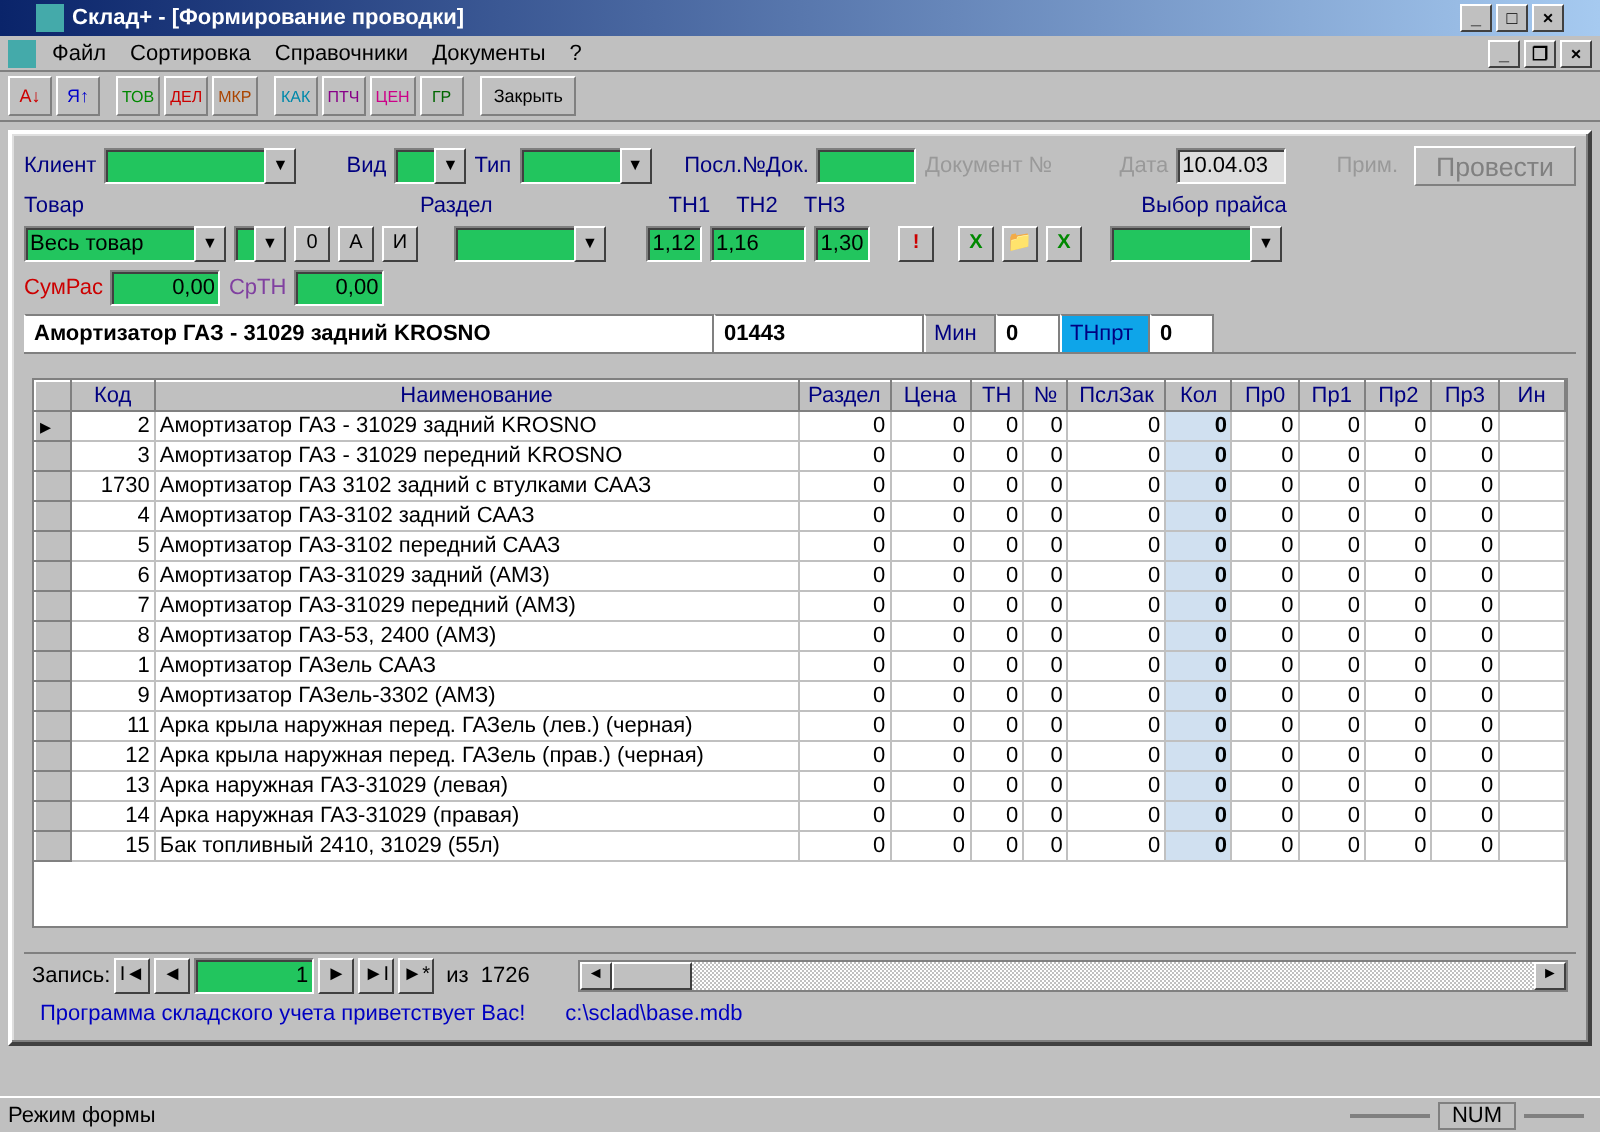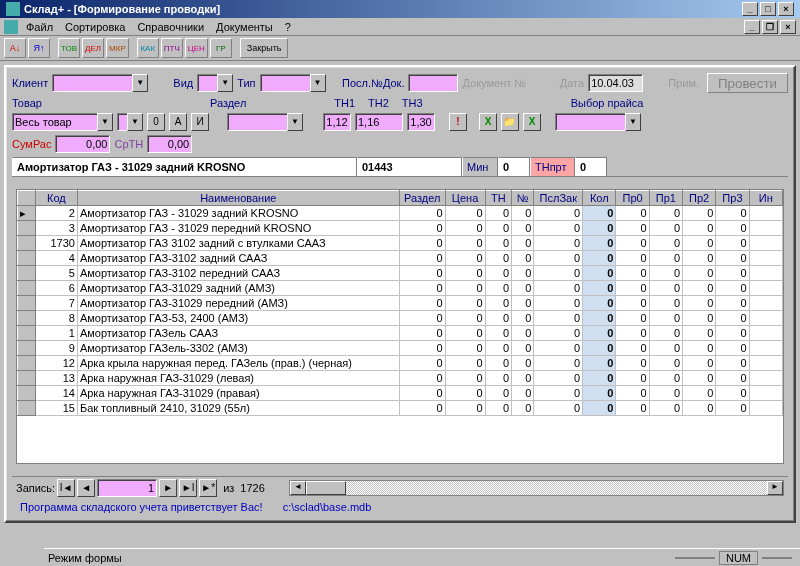--- a/index.html
+++ b/index.html
@@ -10,21 +10,21 @@
   width: 800px;
   height: 566px;
   overflow: hidden;
 }
 .titlebar {
   background: linear-gradient(to right, #0a246a, #a6caf0);
   color: #fff;
   height: 18px;
   display: flex;
   align-items: center;
-  padding: 0 6px;
+  padding: 0 18px;
 }
 .titlebar .icon { width: 14px; height: 14px; background:#4aa; margin-right:4px; }
 .titlebar .title { flex: 1; font-weight: bold; font-size: 11px; }
 .win-btn {
   width: 16px; height: 14px;
   background:#c0c0c0;
   border:1px solid #fff;
   border-right-color:#404040;
   border-bottom-color:#404040;
   margin-left:2px;
@@ -74,21 +74,21 @@
 }
 .form-row { display:flex; align-items:center; gap:4px; margin-bottom:4px; flex-wrap:nowrap; }
 .lbl { color:#000080; font-size:11px; white-space:nowrap; }
 .lbl-red { color:#c00; }
 .lbl-purple { color:#8040a0; }
 .inp {
   border:1px solid #808080;
   border-right-color:#fff;
   border-bottom-color:#fff;
   box-shadow: inset 1px 1px #404040;
-  background:#f0abfc;
+  background:#22c55e;
   height:18px;
   padding:0 2px;
   font-size:11px;
 }
 .combo { display:inline-flex; }
 .combo .inp { border-right:none; }
 .combo-btn {
   width:16px; height:18px;
   background:#c0c0c0;
   border:1px solid #fff;
@@ -172,21 +172,20 @@
 .footer {
   position:absolute;
   bottom:0; left:0; right:0;
   height:18px;
   background:#c0c0c0;
   border-top:1px solid #fff;
   display:flex;
   align-items:center;
   padding:0 4px;
   font-size:11px;
-  margin-left:44px;
 }
 .footer .cell { border:1px solid #808080; border-top-color:#808080; padding:0 6px; margin-right:4px; }
 .footer .spacer { flex:1; }
 .excel-ico { color:#080; font-weight:bold; }
 .disabled-btn {
   color:#808080;
   background:#c0c0c0;
   border:1px solid #fff;
   border-right-color:#808080;
   border-bottom-color:#808080;
@@ -328,21 +327,21 @@
     <input class="inp" style="width: 55px; text-align: right;" value="0,00">
     <span class="lbl-purple">СрТН</span>
     <input class="inp" style="width: 45px; text-align: right;" value="0,00">
   </div>
 
   <div class="grid-top">
     <div class="grid-top-cell" style="width:345px">Амортизатор ГАЗ - 31029 задний KROSNO</div>
     <div class="grid-top-cell" style="width:105px">01443</div>
     <div class="grid-top-cell" style="width:36px;background:#c0c0c0;color:#000080;font-weight:normal">Мин</div>
     <div class="grid-top-cell" style="width:32px;text-align:right">0</div>
-    <div class="grid-top-cell" style="width:45px;background:#fca5a5;color:#000080;font-weight:normal">ТНпрт</div>
+    <div class="grid-top-cell" style="width:45px;background:#0ea5e9;color:#000080;font-weight:normal">ТНпрт</div>
     <div class="grid-top-cell" style="width:32px;text-align:right">0</div>
     <div style="flex:1;background:#c0c0c0"></div>
   </div>
 
   <div class="grid-container" style="height:275px;overflow:hidden">
     <table class="grid" id="grid-table">
       <thead>
           <tr id="grid-head">
             <th style="width: 16px;"></th>
             <th style="width: 38px;">Код</th>
@@ -516,20 +515,36 @@
             <td class="num">0</td>
             <td class="kol">0</td>
             <td class="num">0</td>
             <td class="num">0</td>
             <td class="num">0</td>
             <td class="num">0</td>
             <td></td>
           </tr>
           <tr>
             <td class="row-sel"></td>
+            <td class="num">11</td>
+            <td>Арка крыла наружная перед. ГАЗель (лев.) (черная)</td>
+            <td class="num">0</td>
+            <td class="num">0</td>
+            <td class="num">0</td>
+            <td class="num">0</td>
+            <td class="num">0</td>
+            <td class="kol">0</td>
+            <td class="num">0</td>
+            <td class="num">0</td>
+            <td class="num">0</td>
+            <td class="num">0</td>
+            <td></td>
+          </tr>
+          <tr>
+            <td class="row-sel"></td>
             <td class="num">12</td>
             <td>Арка крыла наружная перед. ГАЗель (прав.) (черная)</td>
             <td class="num">0</td>
             <td class="num">0</td>
             <td class="num">0</td>
             <td class="num">0</td>
             <td class="num">0</td>
             <td class="kol">0</td>
             <td class="num">0</td>
             <td class="num">0</td>

